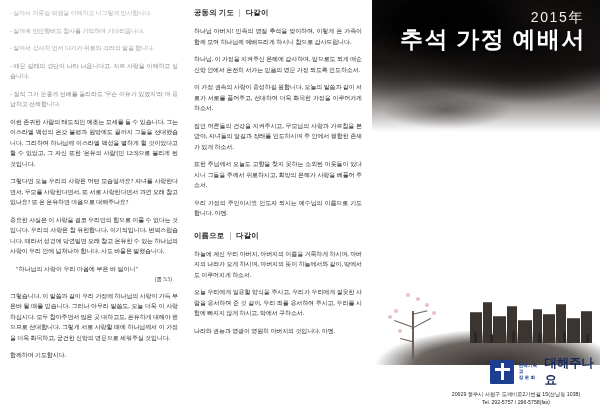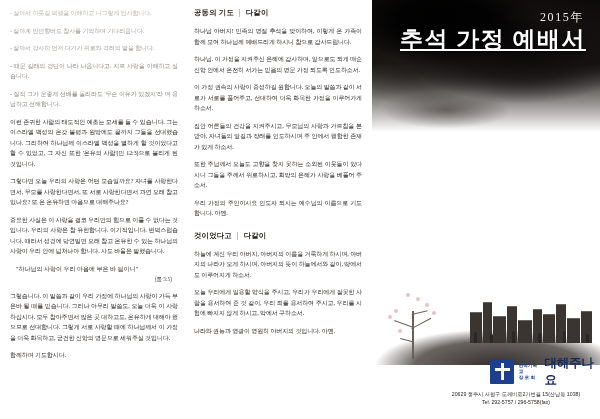--- a/index.html
+++ b/index.html
@@ -98,33 +98,32 @@
   .ink-smudge {
     position: absolute;
     left: -6px; top: 86px;
     width: 180px; height: 58px;
     background: radial-gradient(ellipse 90px 26px at 80px 24px, rgba(40,34,30,0.55) 0%, rgba(255,255,255,0) 72%);
   }
   .year {
     position: absolute;
     right: 16px; top: 9px;
     color: #f3efe8;
-    font-size: 12px;
+    font-size: 14px;
     letter-spacing: 1.6px;
-    font-family: Liberation Serif, serif;
+    font-family: Liberation Sans, sans-serif;
   }
   .main-title {
     position: absolute;
     right: 14px; top: 24px;
     color: #ffffff;
     font-size: 23px;
     font-weight: bold;
     letter-spacing: 1.5px;
     text-shadow: 0 1px 3px rgba(0,0,0,0.8);
-    text-decoration: underline;
   }
 
   
   .illus {
     position: absolute;
     left: 0; bottom: 54px;
     width: 228px; height: 120px;
   }
   .hill {
     position: absolute;
@@ -256,21 +255,21 @@
     </h2>
 
     <p class="para">하나님 아버지! 민족의 명절 추석을 맞이하여, 이렇게 온 가족이 함께 모여 하나님께 예배드리게 하시니 참으로 감사드립니다.</p>
     <p class="para">하나님. 이 가정을 지켜주신 은혜에 감사하며, 앞으로도 되게 매순 신앙 안에서 온전히 서가는 믿음의 명문 가정 되도록 인도하소서.</p>
     <p class="para">이 가정 권속의 사랑이 중성하길 원합니다. 오늘의 말씀과 같이 서로가 서로를 품어주고, 선대하여 더욱 화목한 가정을 이루어가게 하소서.</p>
     <p class="para">집안 어른들의 건강을 지켜주시고, 무모님의 사랑과 가르침을 본받아, 자녀들의 앞길과 장래를 인도하시며 주 안에서 행함한 존재가 있게 하소서.</p>
     <p class="para">또한 주님께서 오늘도 고향을 찾지 못하는 소외된 이웃들이 있다시니 그들을 주께서 위로하시고, 희망의 은혜가 사랑을 베풀어 주소서.</p>
     <p class="para">우리 가정의 주인이시요 인도자 되시는 예수님의 이름으로 기도합니다. 아멘.</p>
 
     <h2 class="sec-head second">
-      <span>것이었다고</span><span class="sep">|</span><span>다같이</span>
+      <span>이름으로</span><span class="sep">|</span><span>다같이</span>
     </h2>
 
     <p class="para">하늘에 계신 우리 아버지, 아버지의 이름을 거룩하게 하시며, 아버지의 나라가 오게 하시며, 아버지의 뜻이 하늘에서와 같이, 땅에서도 이루어지게 하소서.</p>
     <p class="para">오늘 우리에게 일용할 양식을 주시고, 우리가 우리에게 잘못한 사람을 용서하여 준 것 같이, 우리 죄를 용서하여 주시고, 우리를 시험에 빠지지 않게 하시고, 악에서 구하소서.</p>
     <p class="para">나라와 권능과 영광이 영원히 아버지의 것입니다. 아멘.</p>
   </div>
 
   <div class="col-right">
 
     <div class="ink-top"></div>

